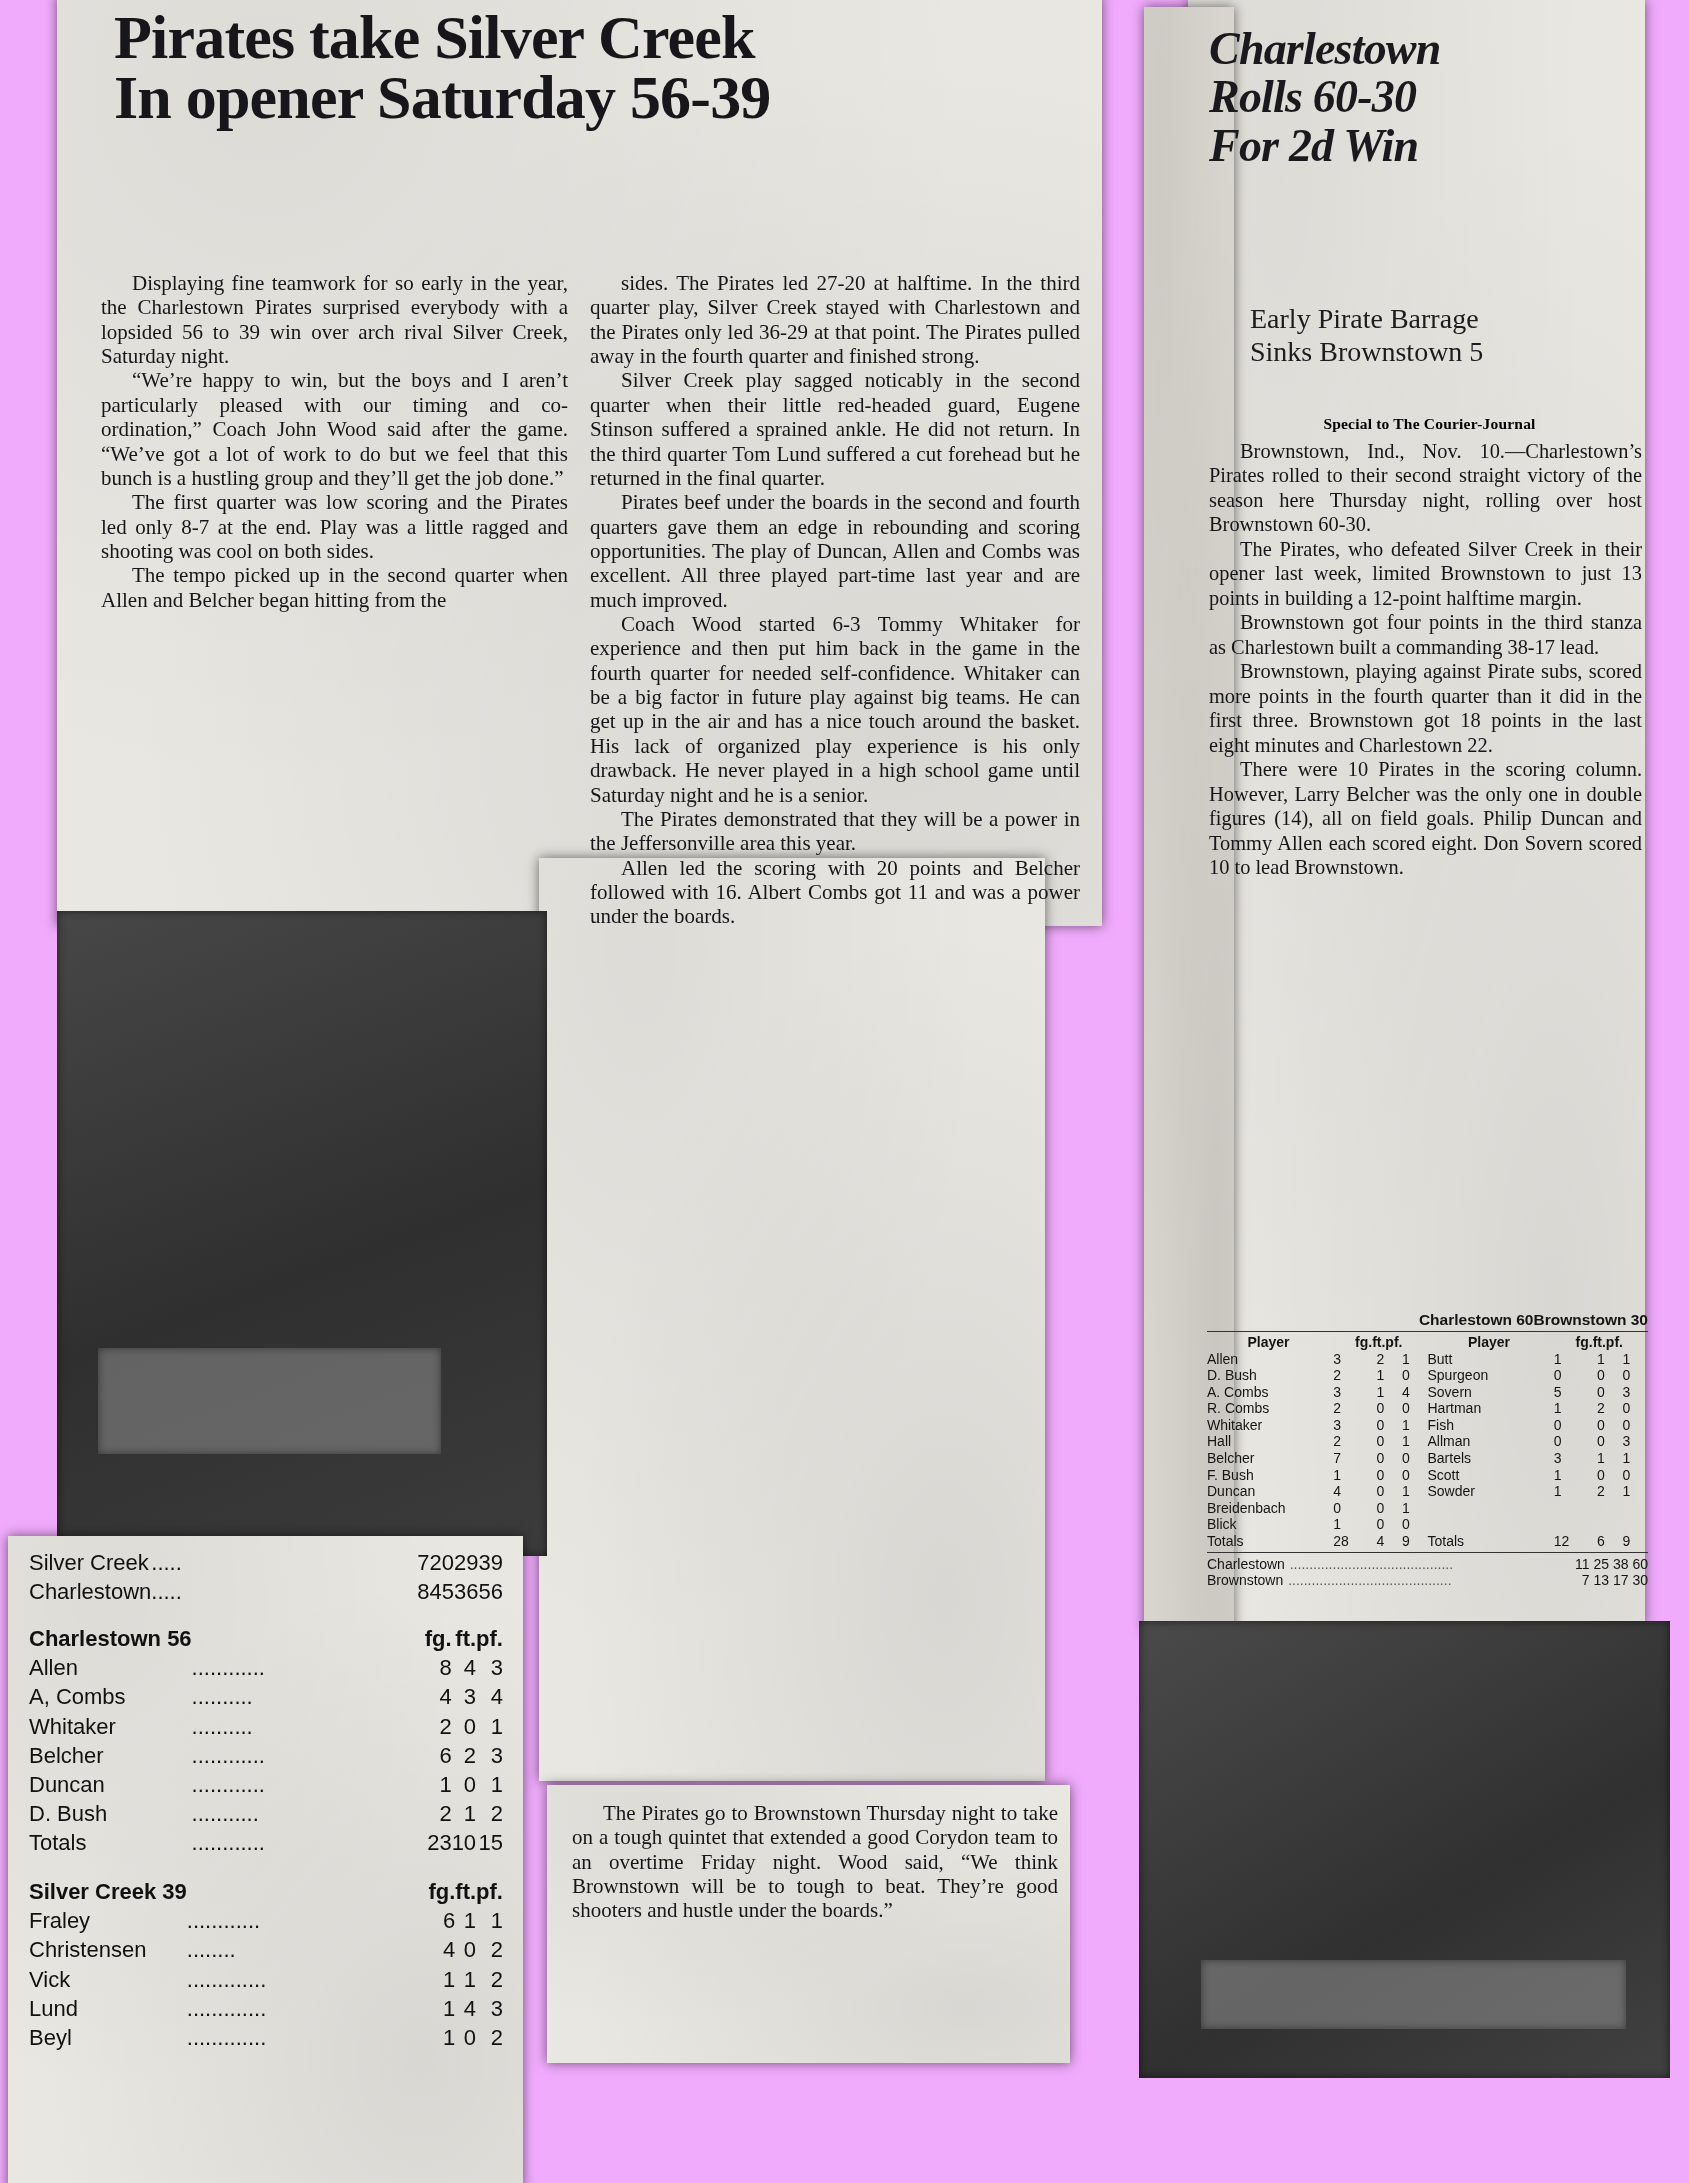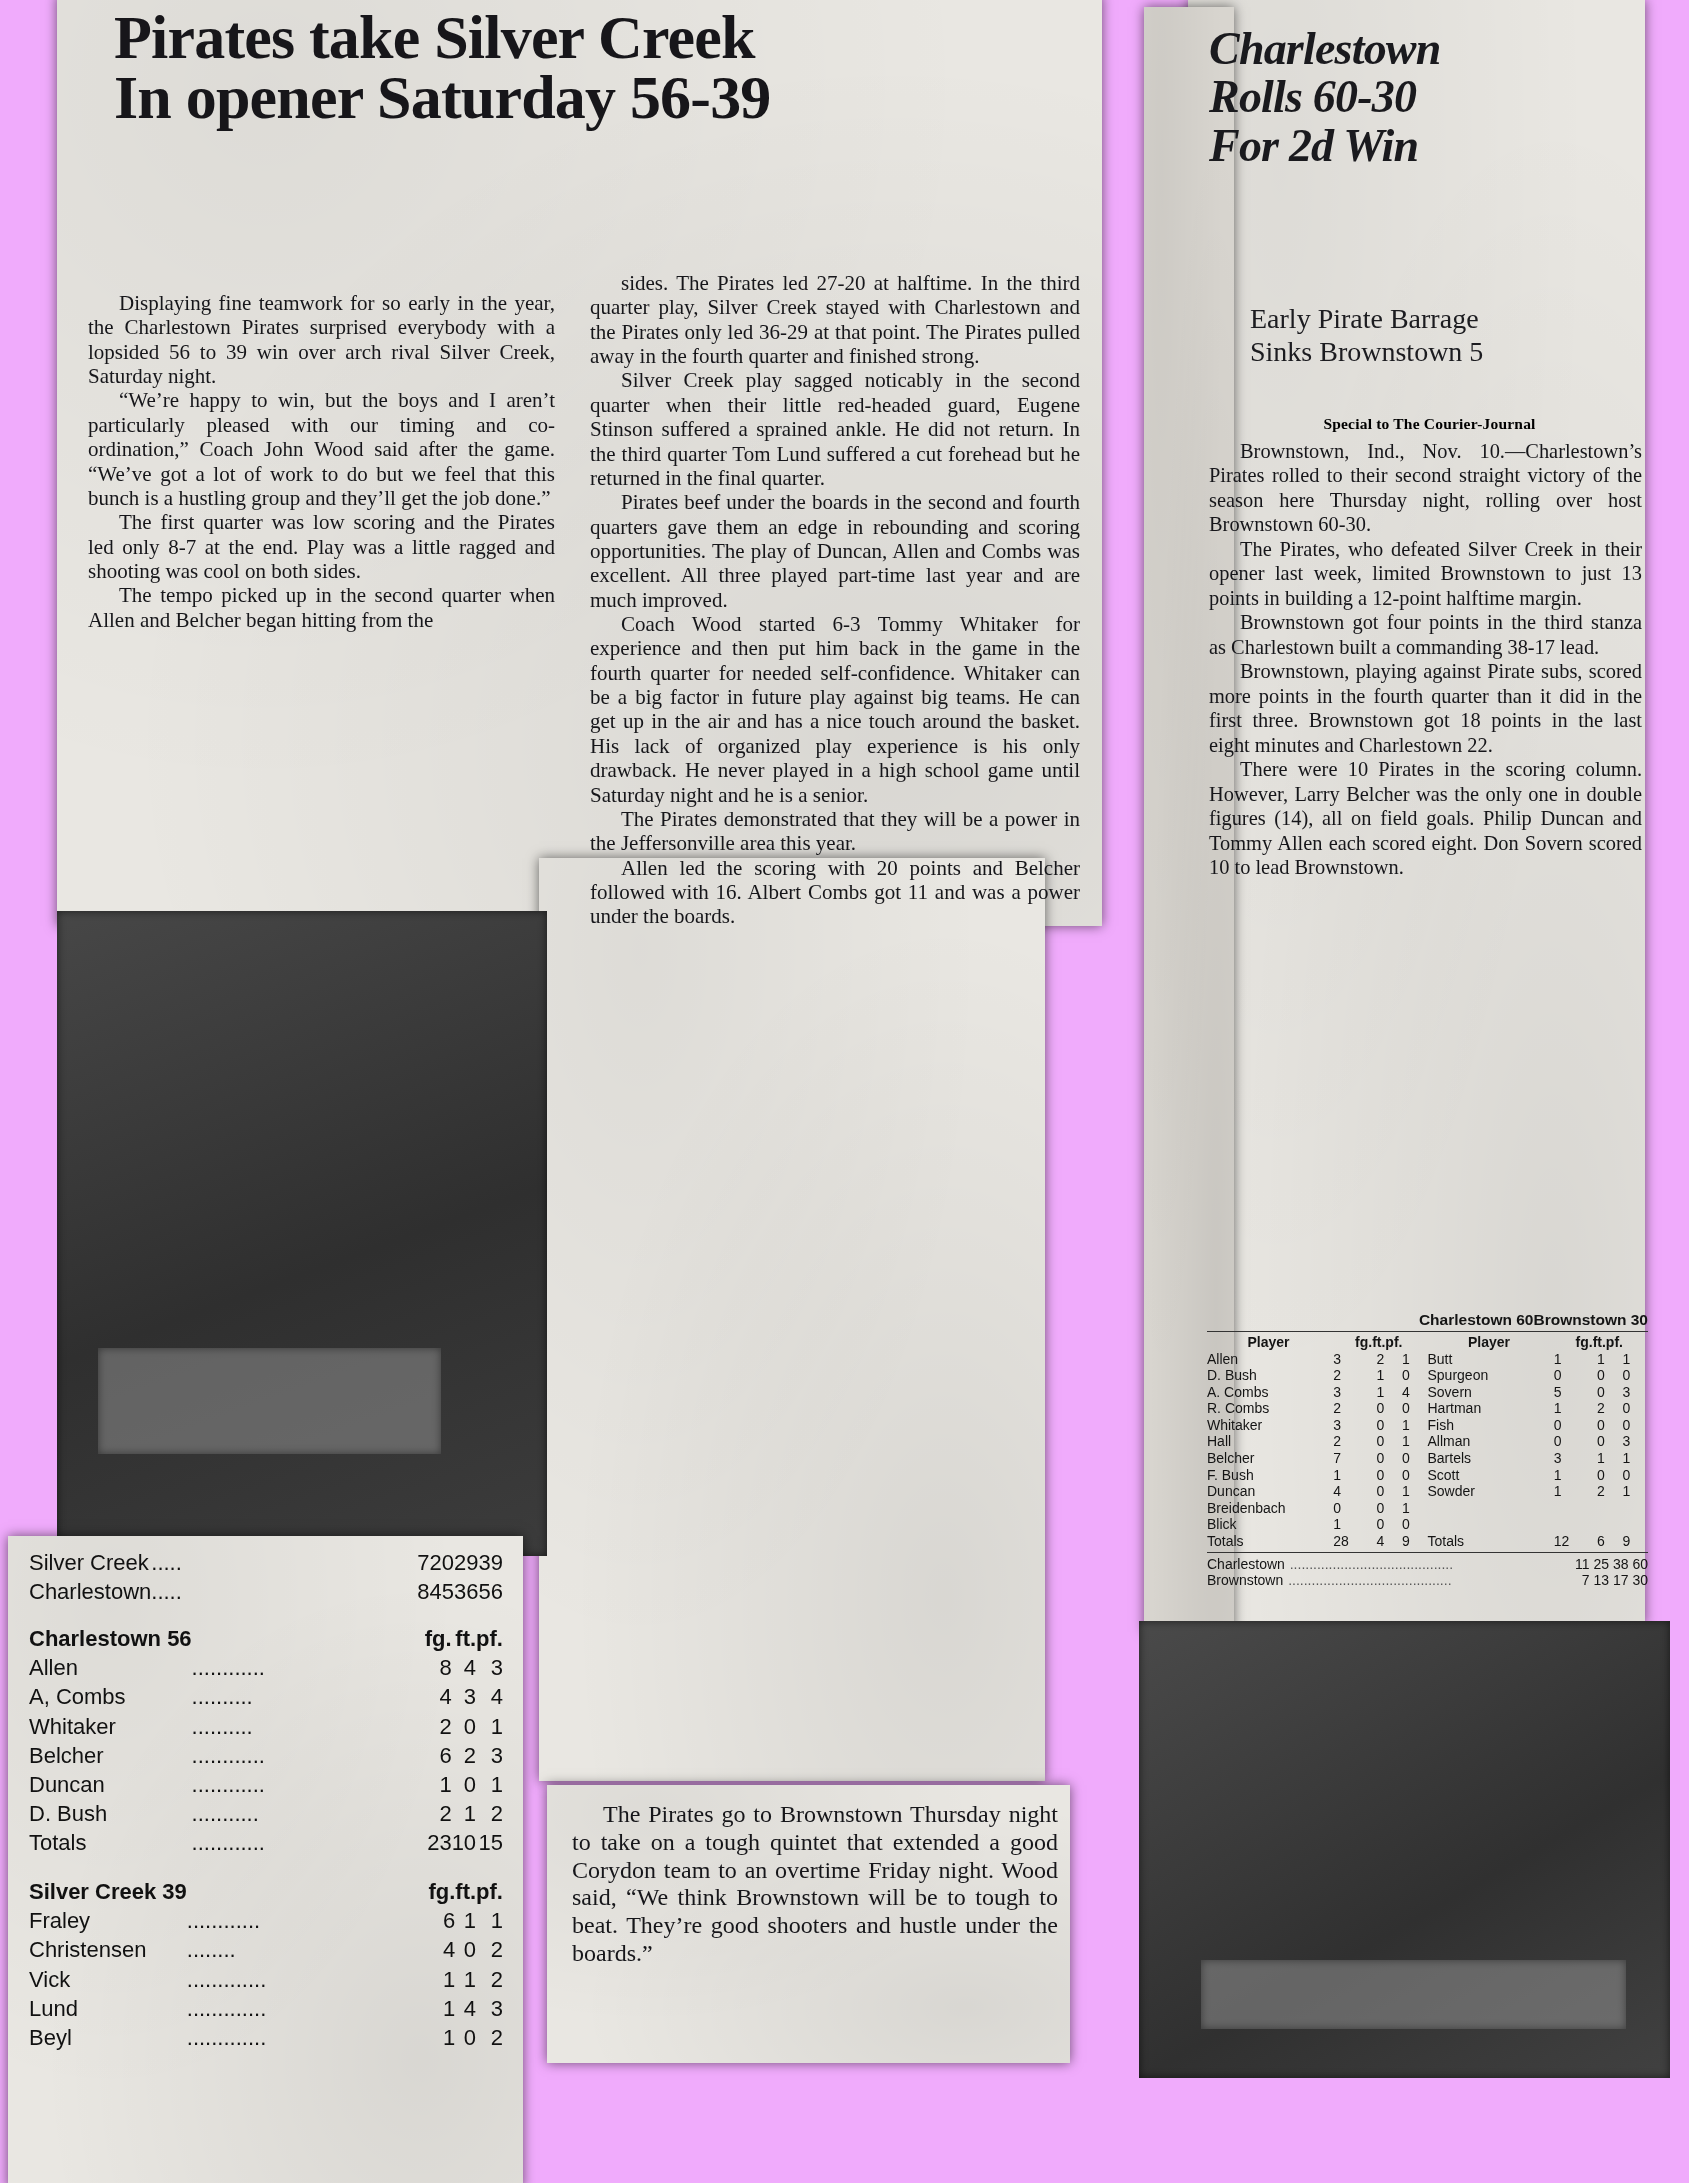--- a/index.html
+++ b/index.html
@@ -141,38 +141,38 @@
 
   <div class="dark-photo" style="left:57px; top:911px; width:490px; height:645px;
               background:linear-gradient(160deg,#474747,#2f2f2f 55%,#3c3c3c);"></div>
   <div class="dark-photo" style="left:98px; top:1348px; width:343px; height:106px; background:#8e8e8e; opacity:.55;"></div>
 
   <div class="headline" id="hl-main" style="position:absolute; left:114px; top:6.5px; width:980px;">
     <span class="hl-line">Pirates take Silver Creek</span>
     <span class="hl-line">In opener Saturday 56-39</span>
   </div>
 
-  <div class="col" style="left:88px; top:271px; width:467px;margin-top:20px;">
+  <div class="col" style="left:101px; top:271px; width:467px;">
     <p>Displaying fine teamwork for so early in the year, the Charlestown Pirates surprised everybody with a lopsided 56 to 39 win over arch rival Silver Creek, Saturday night.</p>
     <p>“We’re happy to win, but the boys and I aren’t particularly pleased with our timing and co-ordination,” Coach John Wood said after the game. “We’ve got a lot of work to do but we feel that this bunch is a hustling group and they’ll get the job done.”</p>
     <p>The first quarter was low scoring and the Pirates led only 8-7 at the end. Play was a little ragged and shooting was cool on both sides.</p>
     <p>The tempo picked up in the second quarter when Allen and Belcher began hitting from the</p>
   </div>
 
   <div class="col" style="left:590px; top:271px; width:490px;">
     <p>sides. The Pirates led 27-20 at halftime. In the third quarter play, Silver Creek stayed with Charlestown and the Pirates only led 36-29 at that point. The Pirates pulled away in the fourth quarter and finished strong.</p>
     <p>Silver Creek play sagged noticably in the second quarter when their little red-headed guard, Eugene Stinson suffered a sprained ankle. He did not return. In the third quarter Tom Lund suffered a cut forehead but he returned in the final quarter.</p>
     <p>Pirates beef under the boards in the second and fourth quarters gave them an edge in rebounding and scoring opportunities. The play of Duncan, Allen and Combs was excellent. All three played part-time last year and are much improved.</p>
     <p>Coach Wood started 6-3 Tommy Whitaker for experience and then put him back in the game in the fourth quarter for needed self-confidence. Whitaker can be a big factor in future play against big teams. He can get up in the air and has a nice touch around the basket. His lack of organized play experience is his only drawback. He never played in a high school game until Saturday night and he is a senior.</p>
     <p>The Pirates demonstrated that they will be a power in the Jeffersonville area this year.</p>
     <p>Allen led the scoring with 20 points and Belcher followed with 16. Albert Combs got 11 and was a power under the boards.</p>
   </div>
 
   <div class="clip" style="left:547px; top:1785px; width:523px; height:278px;"></div>
-  <div class="col" style="left:572px; top:1801px; width:486px; font-size:24px;">
+  <div class="col" style="left:572px; top:1801px; width:486px; font-size:21px;">
     <p>The Pirates go to Brownstown Thursday night to take on a tough quintet that extended a good Corydon team to an overtime Friday night. Wood said, “We think Brownstown will be to tough to beat. They’re good shooters and hustle under the boards.”</p>
   </div>
 
   <div class="clip" style="left:8.2px; top:1536px; width:515px; height:653px;"></div>
 
   <div class="boxscore" style="left:29px; top:1548px; width:474px;">
 
     <table class="bs linescore">
       <tbody>
           <tr>

